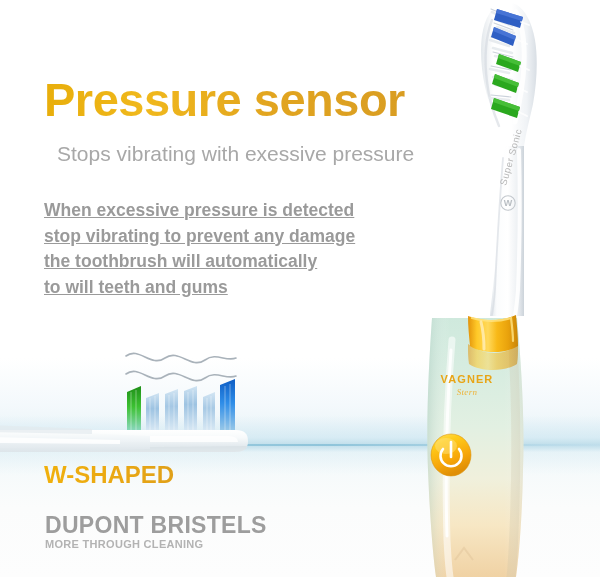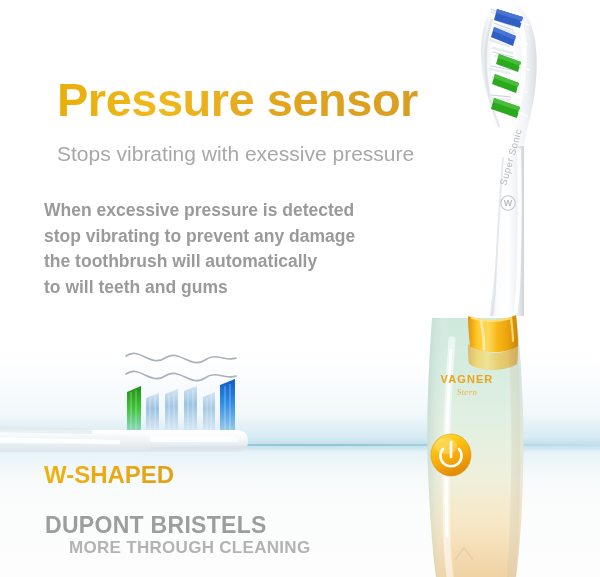--- a/index.html
+++ b/index.html
@@ -49,21 +49,21 @@
         rgba(150,200,220,0) 0%,
         rgba(140,196,218,0.75) 18%,
         rgba(135,192,215,0.85) 55%,
         rgba(160,205,225,0.2) 92%,
         rgba(255,255,255,0) 100%);
   }
 
   
   .title {
     position: absolute;
-    left: 57px;
+    left: 44px;
     top: 72px;
     font-size: 47px;
     font-weight: bold;
     letter-spacing: -0.5px;
     background: linear-gradient(to right, #e8ae0b 0%, #f0b81c 28%, #e2a51f 62%, #d99d22 100%);
     -webkit-background-clip: text;
     background-clip: text;
     color: transparent;
     -webkit-text-fill-color: transparent;
     white-space: nowrap;
@@ -79,20 +79,21 @@
     margin-left: 12px;
   }
   .body-text {
     position: absolute;
     left: 44px;
     top: 198px;
     font-size: 17.5px;
     font-weight: bold;
     color: #9a9a9a;
     line-height: 25.5px;
+    text-decoration: underline;
   }
   .body-text div { white-space: nowrap; }
 
   .wshaped {
     position: absolute;
     left: 44px;
     top: 461px;
     font-size: 24px;
     font-weight: bold;
     letter-spacing: 0px;
@@ -110,26 +111,25 @@
     font-size: 23px;
     font-weight: bold;
     color: #9d9d9d;
     letter-spacing: 0.3px;
     white-space: nowrap;
   }
   .more-cleaning {
     position: absolute;
     left: 45px;
     top: 538px;
-    font-size: 17px;
+    font-size: 11px;
     font-weight: bold;
     color: #b3b3b3;
     letter-spacing: 0.3px;
     white-space: nowrap;
-    margin-left: 24px;
   }
 
   
   .layer {
     position: absolute;
     left: 0;
     top: 0;
     width: 600px;
     height: 577px;
     overflow: visible;

